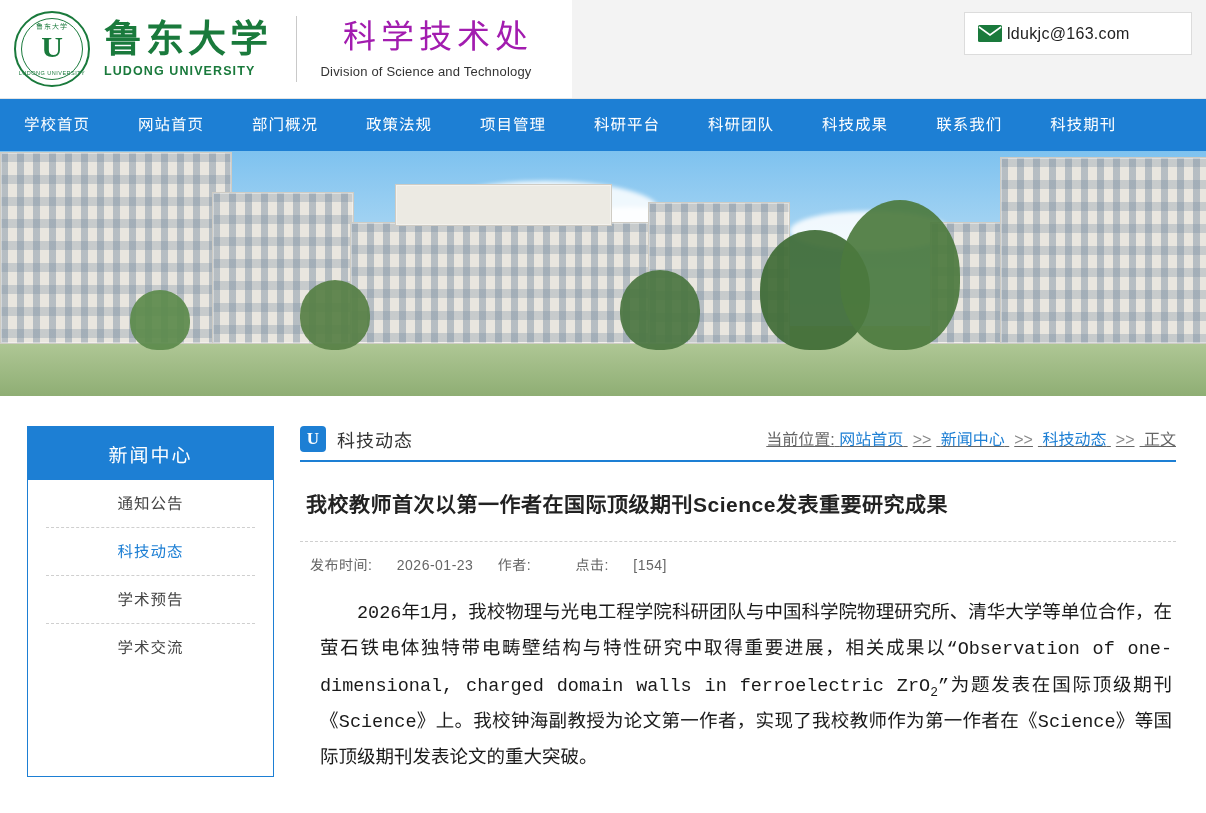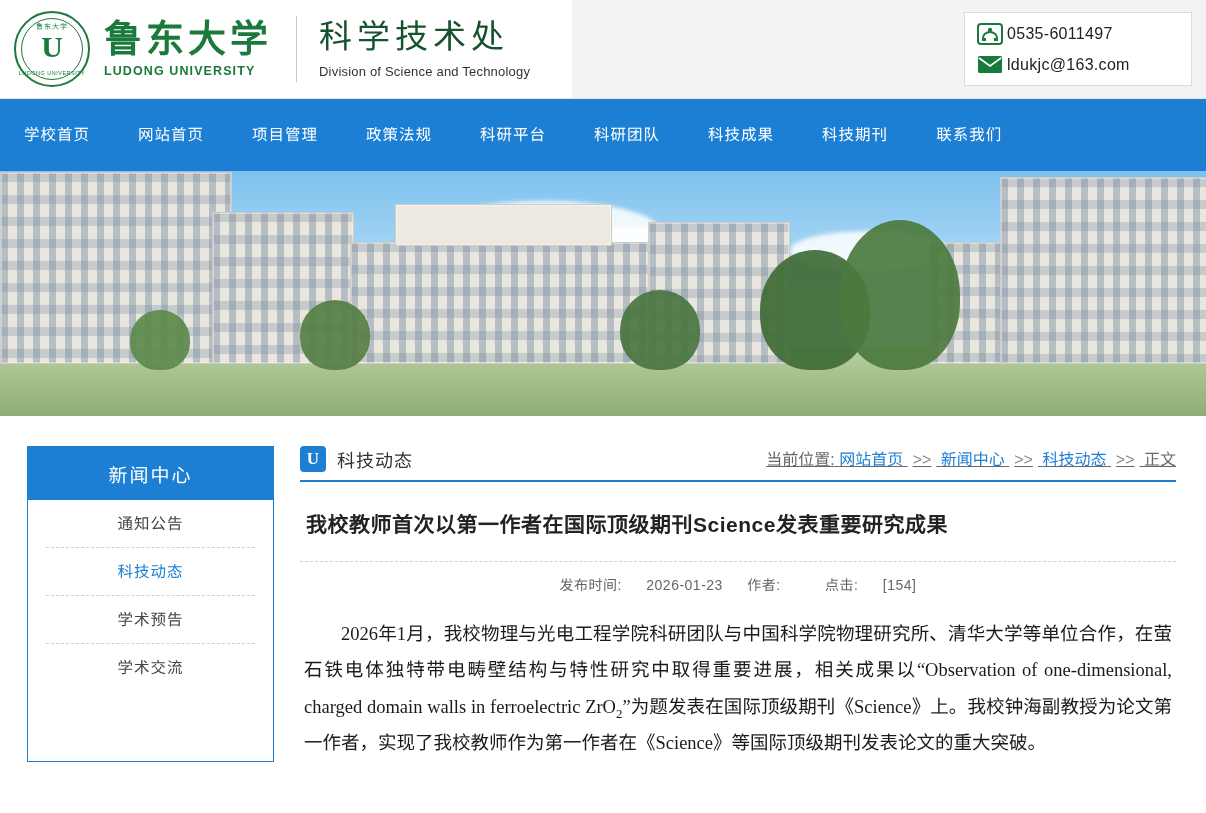--- a/index.html
+++ b/index.html
@@ -102,22 +102,23 @@
     height: 66px;
     background: #c9c9c9;
     margin: 0 22px 0 24px;
   }
   .dept-names {
     line-height: 1.15;
   }
   .dept-cn {
     font-family: "DejaVu Serif", "Liberation Serif", serif;
     font-size: 33px;
-    color: #14532d;
+    color: #a21caf;
     letter-spacing: 5px;
+    margin-left: 24px;
   }
   .dept-en {
     margin-top: 9px;
     font-size: 13px;
     color: #333;
     text-align: center;
     letter-spacing: .2px;
   }
 
   .contact-box {
@@ -145,21 +146,21 @@
   .contact-icon svg { display: block; }
   .contact-text {
     font-size: 16px;
     color: #222;
     letter-spacing: .3px;
     font-family: "Liberation Sans", sans-serif;
   }
 
   
   .nav {
-    height: 72px;
+    height: 52px;
     background: #1d7fd4;
     display: flex;
     align-items: center;
   }
   .nav-item {
     color: #ffffff;
     font-size: 15.5px;
     padding: 0 24px;
     letter-spacing: 1px;
     line-height: 60px;
@@ -323,35 +324,34 @@
     color: #222;
     margin: 28px 6px 0 6px;
     letter-spacing: .5px;
     line-height: 1.4;
   }
   .meta-divider {
     border-top: 1px dashed #cfcfcf;
     margin: 22px 0 0 0;
   }
   .meta {
-    text-align: center;
     font-size: 14px;
     color: #666;
     padding: 12px 0 0 0;
     letter-spacing: .5px;
   }
   .meta span { margin: 0 10px; }
   .article-body {
-    margin: 22px 4px 0 4px;
+    margin: 22px 4px 0 20px;
     font-size: 18.5px;
     line-height: 1.95;
     color: #1a1a1a;
     text-align: justify;
     text-indent: 2em;
-    font-family: Liberation Serif, serif;
+    font-family: Liberation Mono, monospace;
   }
   sub { font-size: .7em; }
 </style>
 </head>
 <body>
 
 <div class="header">
   <div class="header-white"></div>
 
   <div class="logo-wrap">
@@ -365,54 +365,43 @@
       <div class="univ-en">LUDONG UNIVERSITY</div>
     </div>
     <div class="v-sep"></div>
     <div class="dept-names">
       <div class="dept-cn">科学技术处</div>
       <div class="dept-en">Division of Science and Technology</div>
     </div>
   </div>
 
   <div class="contact-box">
-    <div class="contact-row">
-      <span class="contact-icon">
-        <svg width="26" height="22" viewBox="0 0 26 22">
-          <rect x="1" y="1" width="24" height="20" rx="3" fill="none" stroke="#1a7a3c" stroke-width="2"></rect>
-          <path d="M6 15c0-3.3 3.1-6 7-6s7 2.7 7 6" fill="none" stroke="#1a7a3c" stroke-width="2"></path>
-          <circle cx="13" cy="7" r="2.2" fill="#1a7a3c"></circle>
-          <rect x="5" y="15" width="4" height="3" fill="#1a7a3c"></rect>
-          <rect x="17" y="15" width="4" height="3" fill="#1a7a3c"></rect>
-        </svg>
-      </span>
-      <span class="contact-text">0535-6011497</span>
-    </div>
     <div class="contact-row">
       <span class="contact-icon">
         <svg width="26" height="19" viewBox="0 0 26 19">
           <rect x="1" y="1" width="24" height="17" rx="1.5" fill="#1a7a3c"></rect>
           <path d="M2 3l11 8 11-8" fill="none" stroke="#ffffff" stroke-width="1.6"></path>
         </svg>
       </span>
       <span class="contact-text">ldukjc@163.com</span>
     </div>
   </div>
 </div>
 
 <div class="nav">
   <div class="nav-item">学校首页</div>
   <div class="nav-item">网站首页</div>
+  <div class="nav-item">部门概况</div>
+  <div class="nav-item">政策法规</div>
   <div class="nav-item">项目管理</div>
-  <div class="nav-item">政策法规</div>
   <div class="nav-item">科研平台</div>
   <div class="nav-item">科研团队</div>
   <div class="nav-item">科技成果</div>
+  <div class="nav-item">联系我们</div>
   <div class="nav-item">科技期刊</div>
-  <div class="nav-item">联系我们</div>
 </div>
 
 <div class="banner">
   <div class="sky-cloud c1"></div>
   <div class="sky-cloud c2"></div>
   <div class="sky-cloud c3"></div>
   <div class="sky-cloud c4"></div>
   <div class="hill"></div>
   <div class="ground"></div>
   <div class="bldg win b-left"></div>

